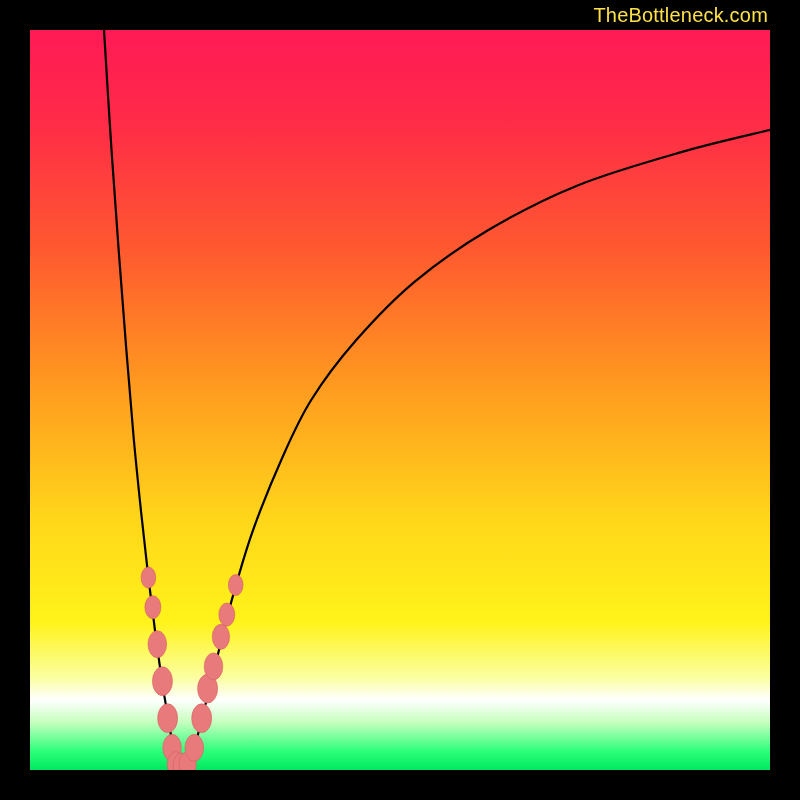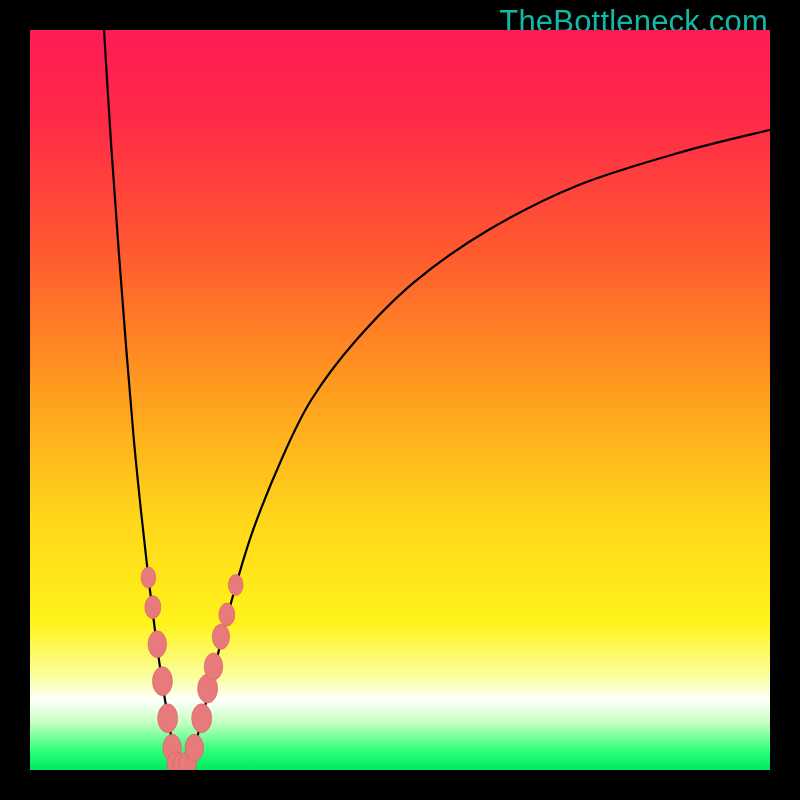--- a/index.html
+++ b/index.html
@@ -21,22 +21,22 @@
     left: 30px;
     top: 30px;
     width: 740px;
     height: 740px;
     overflow: hidden;
   }
   .watermark {
     position: absolute;
     top: 4px;
     right: 32px;
-    color: #14b8a6;
-    font-size: 31px;
+    color: #fde047;
+    font-size: 20px;
     font-weight: 500;
     letter-spacing: 0.2px;
     user-select: none;
   }
   svg { display: block; }
 </style>
 </head>
 <body>
 
 <div class="frame">

